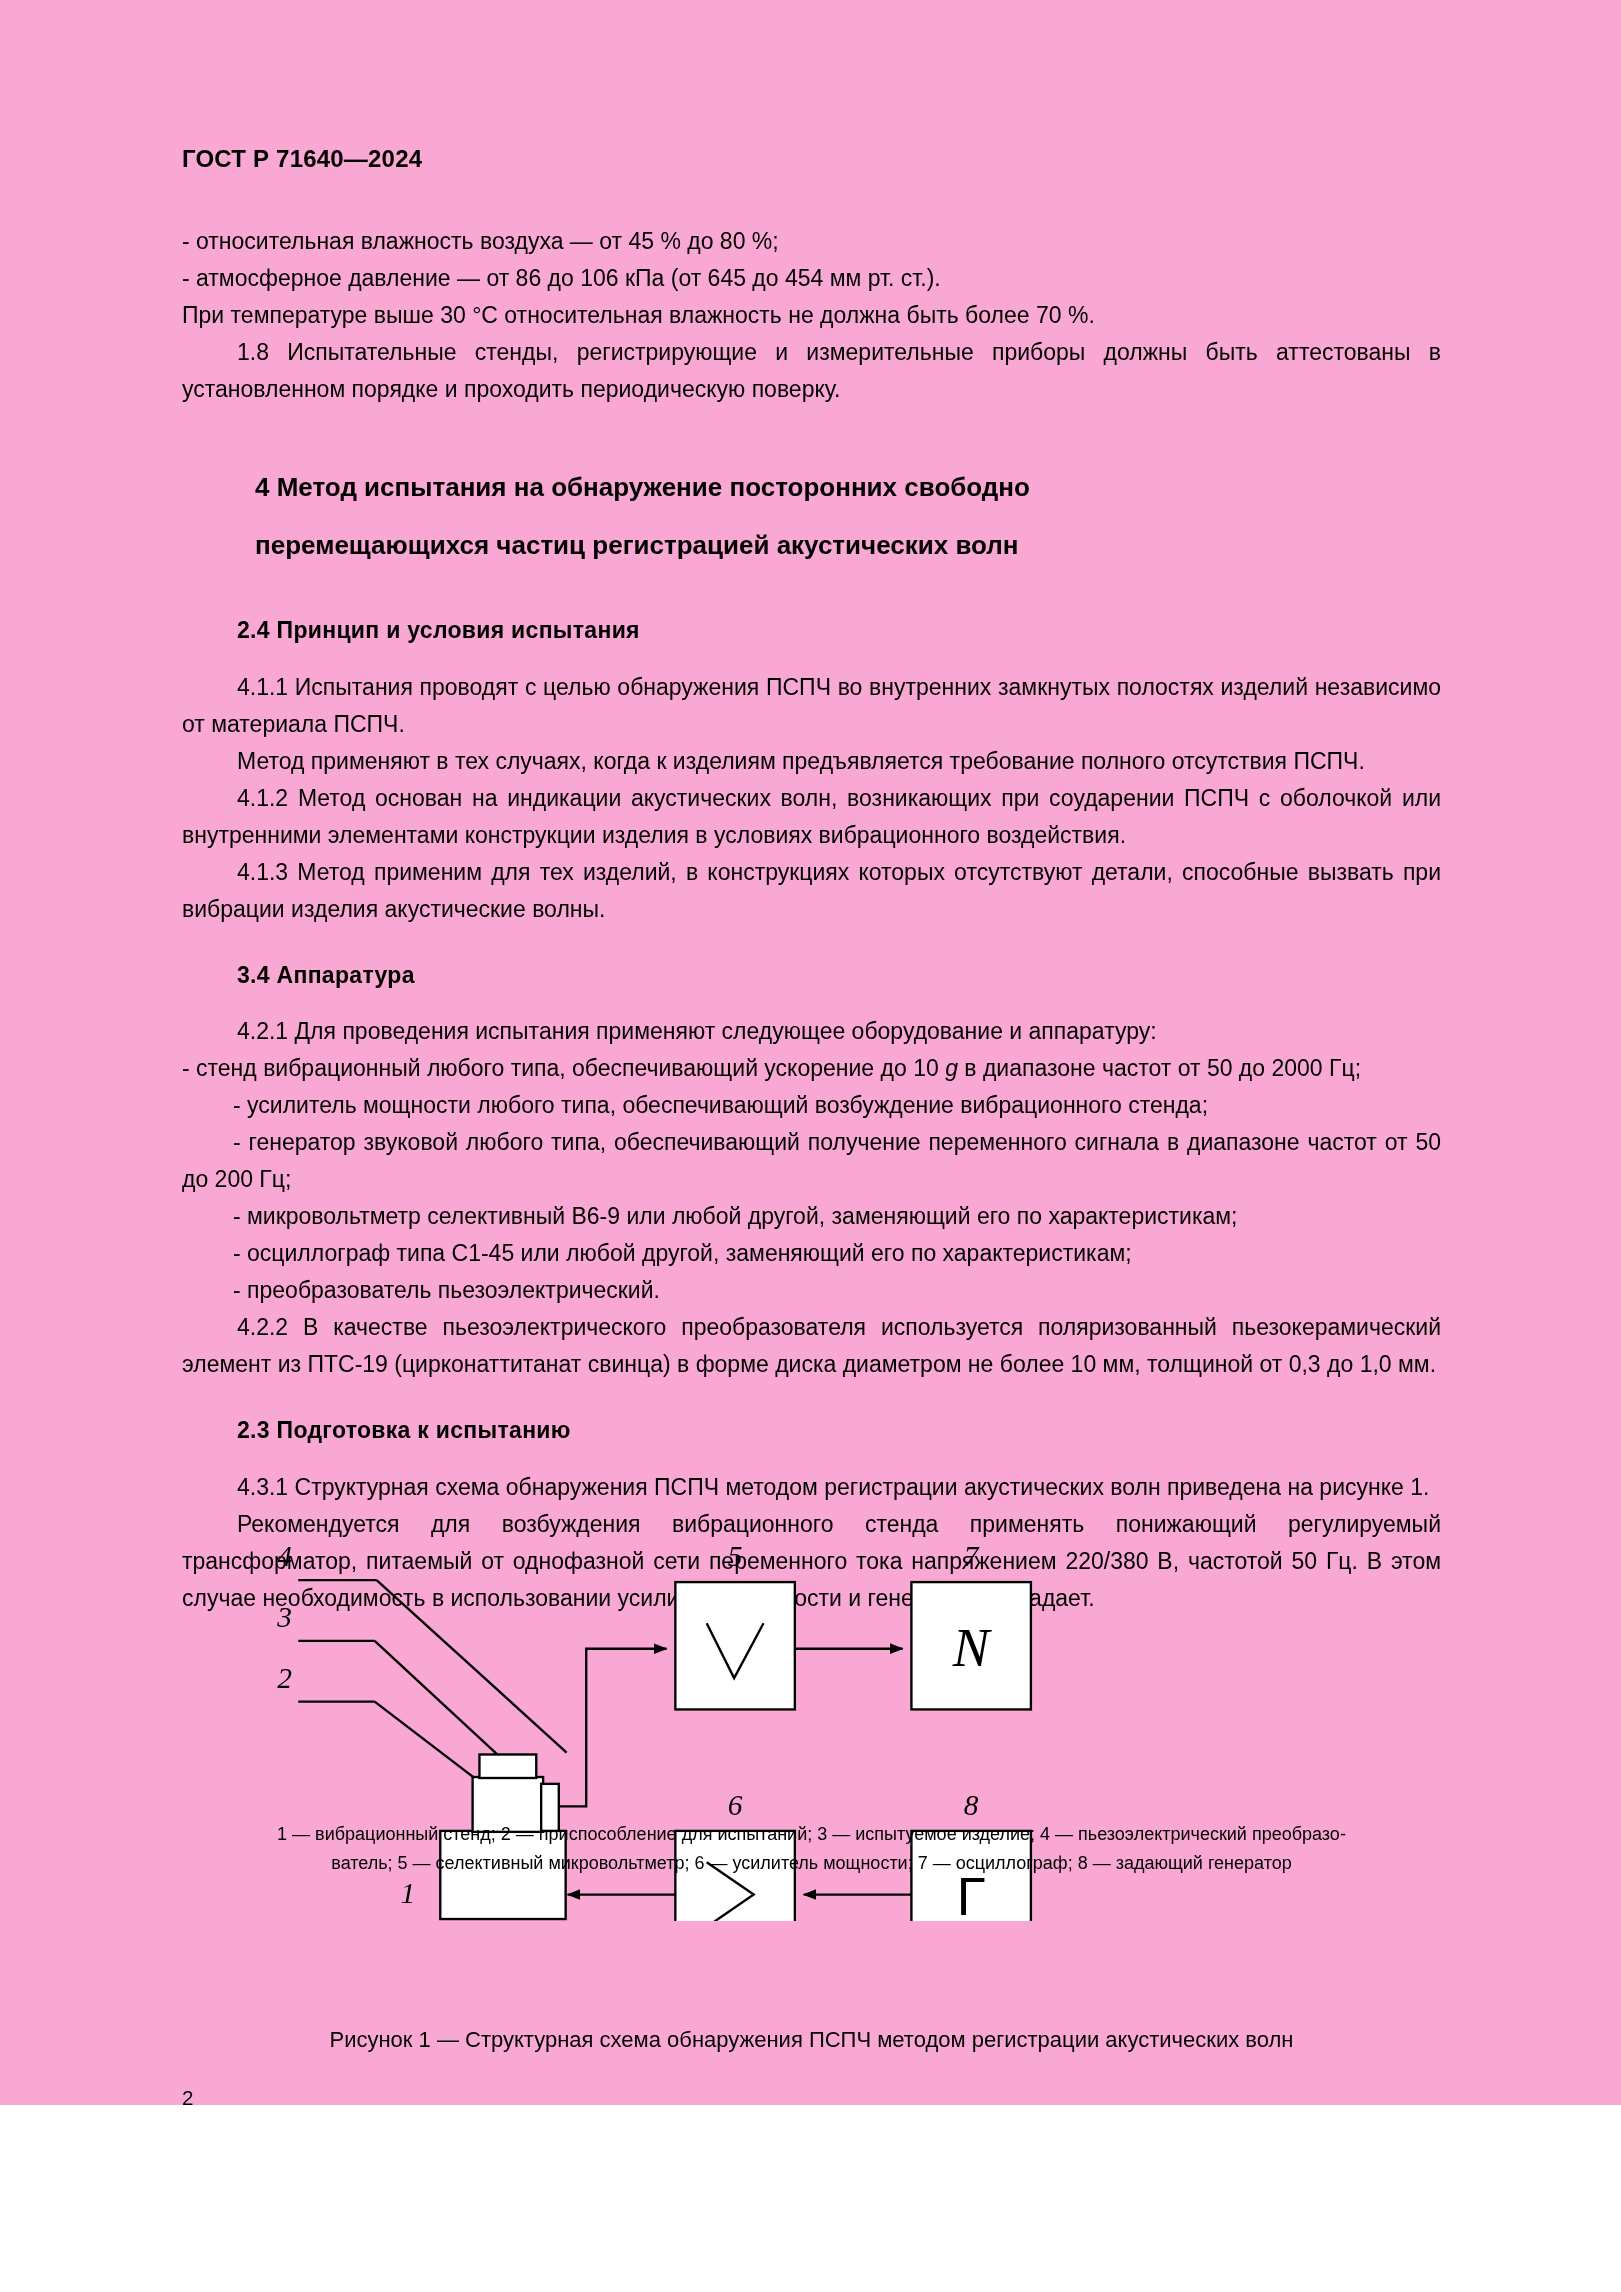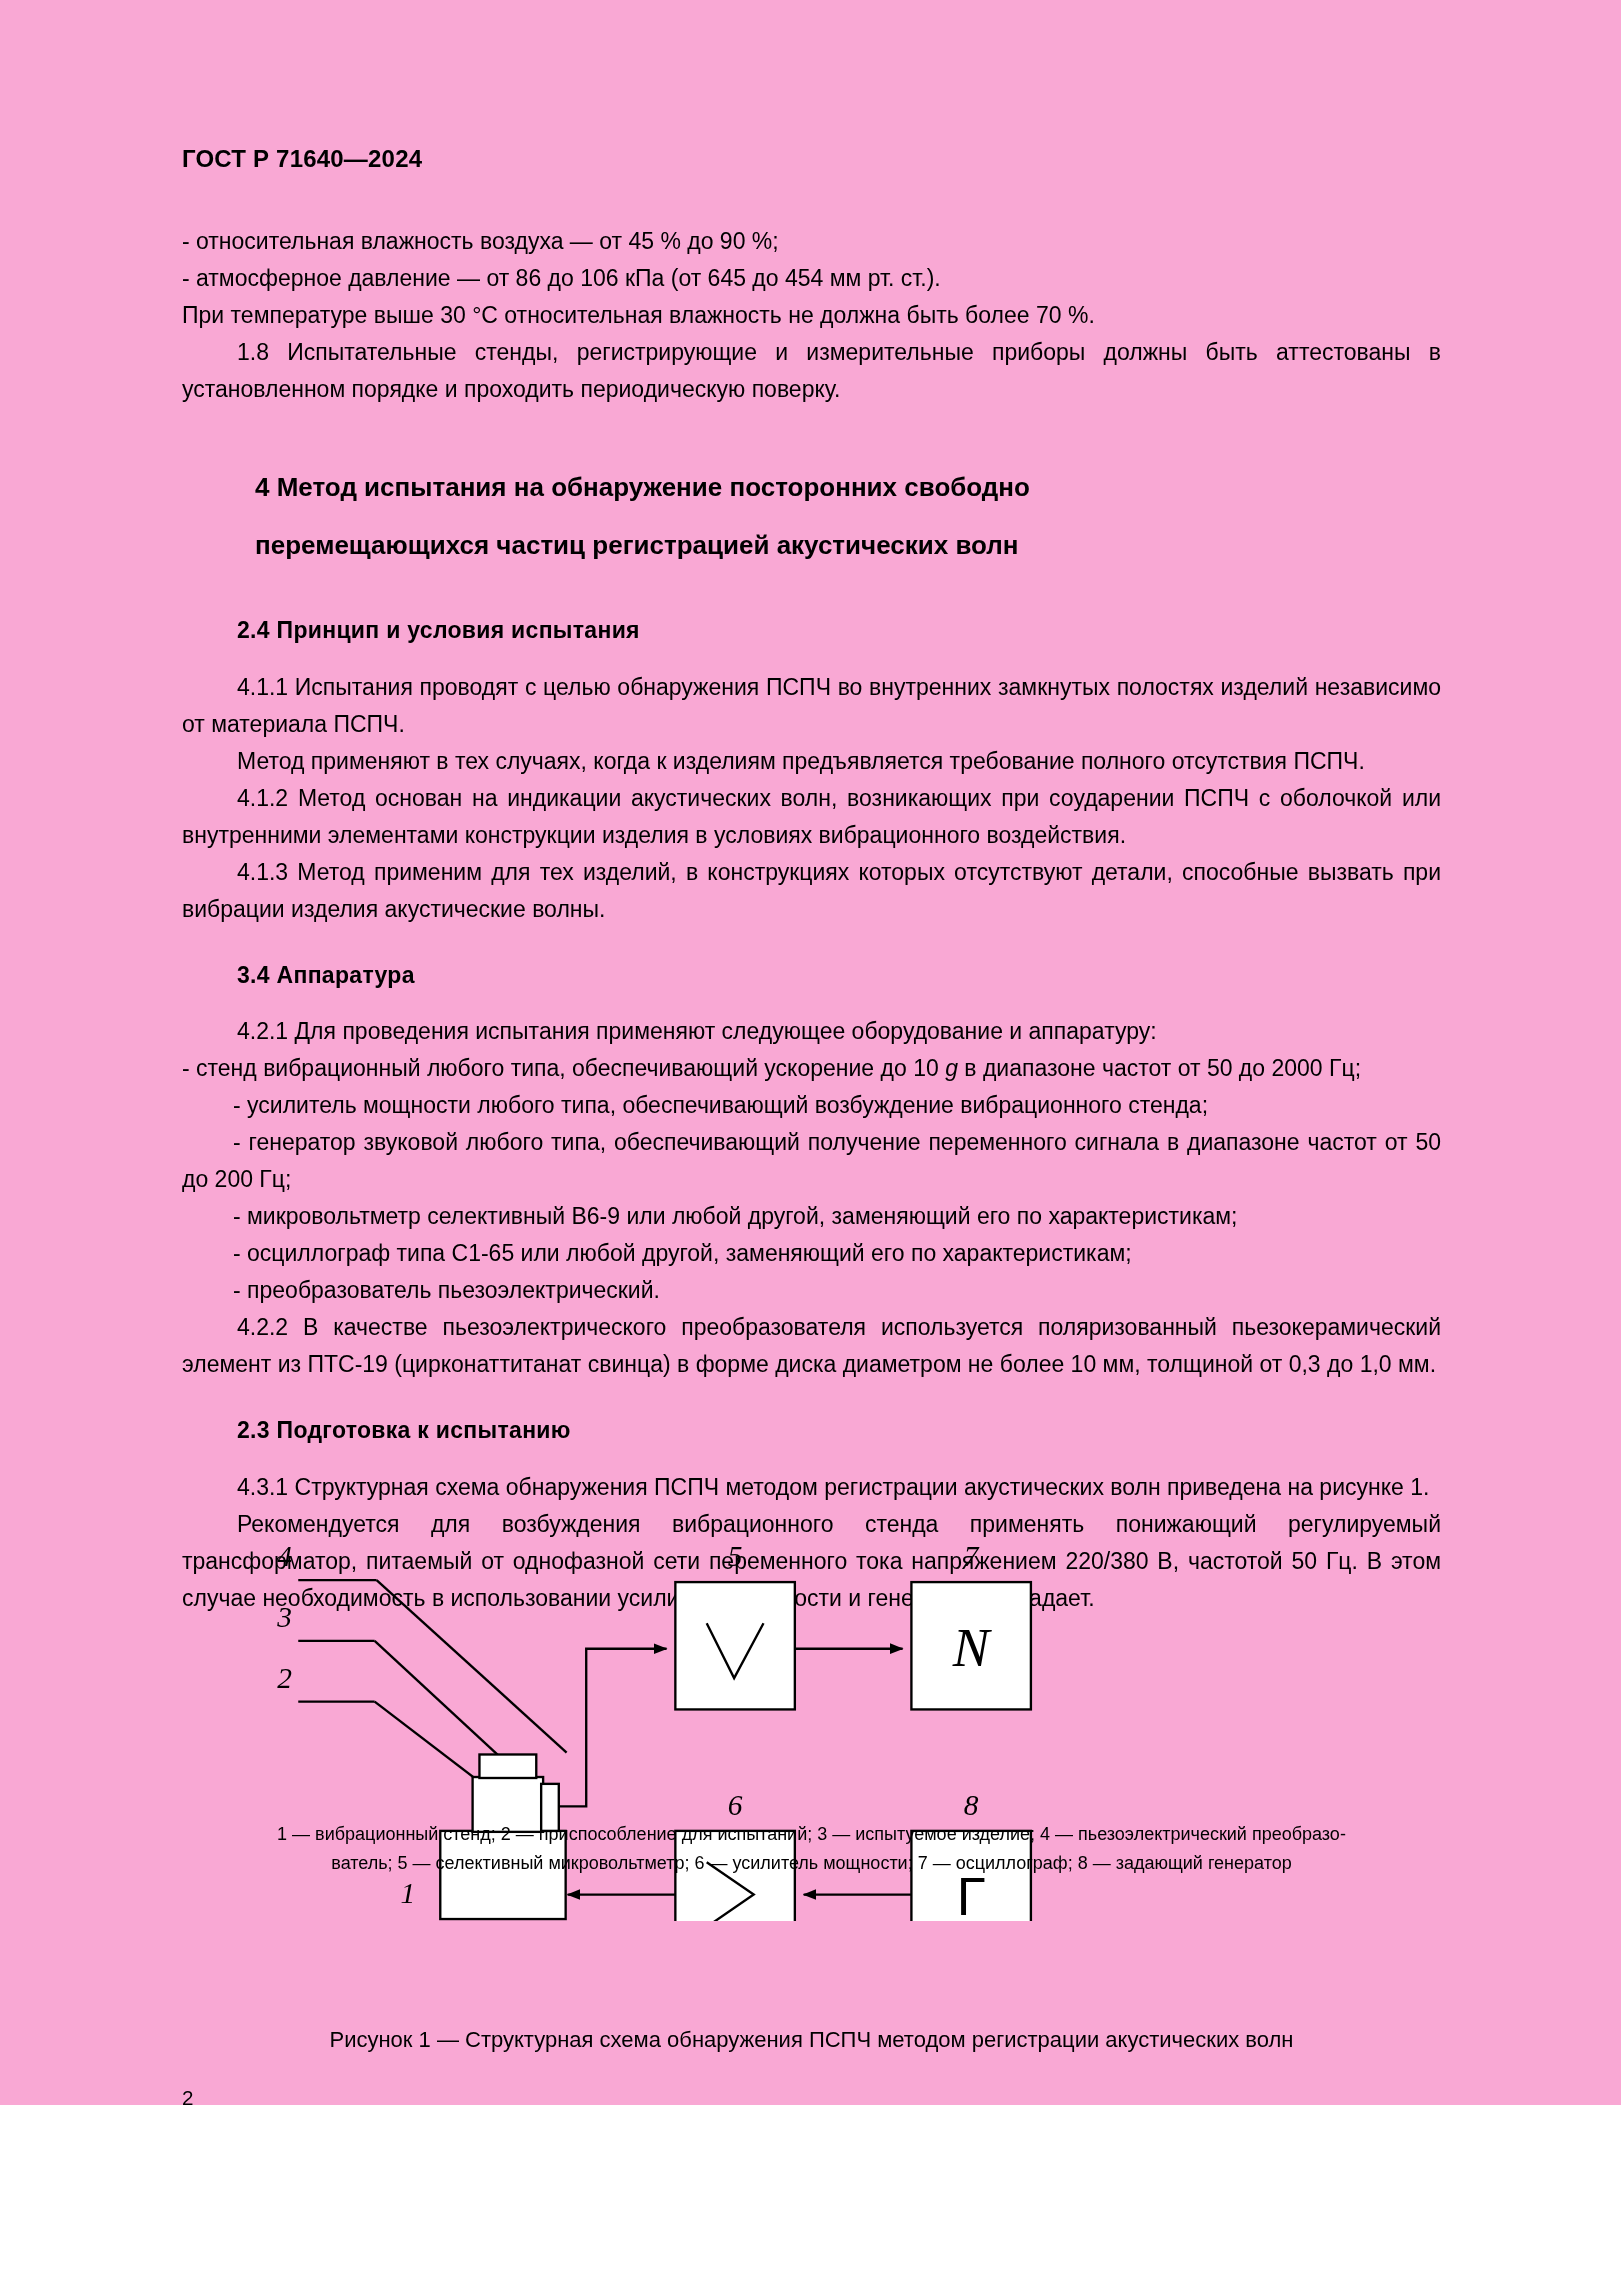--- a/index.html
+++ b/index.html
@@ -106,21 +106,21 @@
 </style>
 </head>
 <body>
 
 <div class="page">
 
   <div class="doc-header">ГОСТ Р 71640—2024</div>
 
   <div class="body-block">
 
-    <p class="nojust">-  относительная влажность воздуха — от 45  % до 90  %;</p>
+    <p class="nojust">-  относительная влажность воздуха — от 45  % до 80  %;</p>
     <p class="nojust">-  атмосферное давление — от 86 до 106 кПа (от 645 до 454 мм рт. ст.).</p>
     <p class="nojust">При температуре выше 30  °С относительная влажность не должна быть более 70  %.</p>
     <p><span class="ind"></span><span>1.8  Испытательные стенды, регистрирующие и измерительные приборы должны быть аттестованы в установленном порядке и проходить периодическую поверку.</span></p>
 
     <div class="gap-lg"></div>
 
     <h2 class="sec">4 Метод испытания на обнаружение посторонних свободно</h2>
     <h2 class="sec" style="text-indent:55px;">перемещающихся частиц регистрацией акустических волн</h2>
 
     <div class="gap-md"></div>
@@ -134,21 +134,21 @@
 
     <div class="gap-md"></div>
 
     <h3 class="subsec">3.4  Аппаратура</h3>
     <div class="gap-sm"></div>
     <p class="nojust"><span class="ind"></span><span>4.2.1  Для проведения испытания применяют следующее оборудование и аппаратуру:</span></p>
     <p><span>- стенд вибрационный любого типа, обеспечивающий ускорение до 10 </span><span class="ital">g</span><span> в диапазоне частот от 50 до 2000 Гц;</span></p>
     <p class="nojust"><span class="ind-small"></span><span>- усилитель мощности любого типа, обеспечивающий возбуждение вибрационного стенда;</span></p>
     <p><span class="ind-small"></span><span>- генератор звуковой любого типа, обеспечивающий получение переменного сигнала в диапазоне частот от 50 до 200 Гц;</span></p>
     <p class="nojust"><span class="ind-small"></span><span>- микровольтметр селективный В6-9 или любой другой, заменяющий его по характеристикам;</span></p>
-    <p class="nojust"><span class="ind-small"></span><span>- осциллограф типа С1-65 или любой другой, заменяющий его по характеристикам;</span></p>
+    <p class="nojust"><span class="ind-small"></span><span>- осциллограф типа С1-45 или любой другой, заменяющий его по характеристикам;</span></p>
     <p class="nojust"><span class="ind-small"></span><span>- преобразователь пьезоэлектрический.</span></p>
     <p><span class="ind"></span><span>4.2.2 В качестве пьезоэлектрического преобразователя используется поляризованный пьезокерамический элемент из ПТС-19 (цирконаттитанат свинца) в форме диска диаметром не более 10 мм, толщиной от 0,3 до 1,0 мм.</span></p>
 
     <div class="gap-md"></div>
 
     <h3 class="subsec">2.3  Подготовка к испытанию</h3>
     <div class="gap-sm"></div>
     <p><span class="ind"></span><span>4.3.1  Структурная схема обнаружения ПСПЧ методом регистрации акустических волн приведена на рисунке 1.</span></p>
     <p><span class="ind"></span><span>Рекомендуется для возбуждения вибрационного стенда применять понижающий регулируемый трансформатор, питаемый от однофазной сети переменного тока напряжением 220/380 В, частотой 50  Гц. В этом случае необходимость в использовании усилителя мощности и генератора отпадает.</span></p>
 

